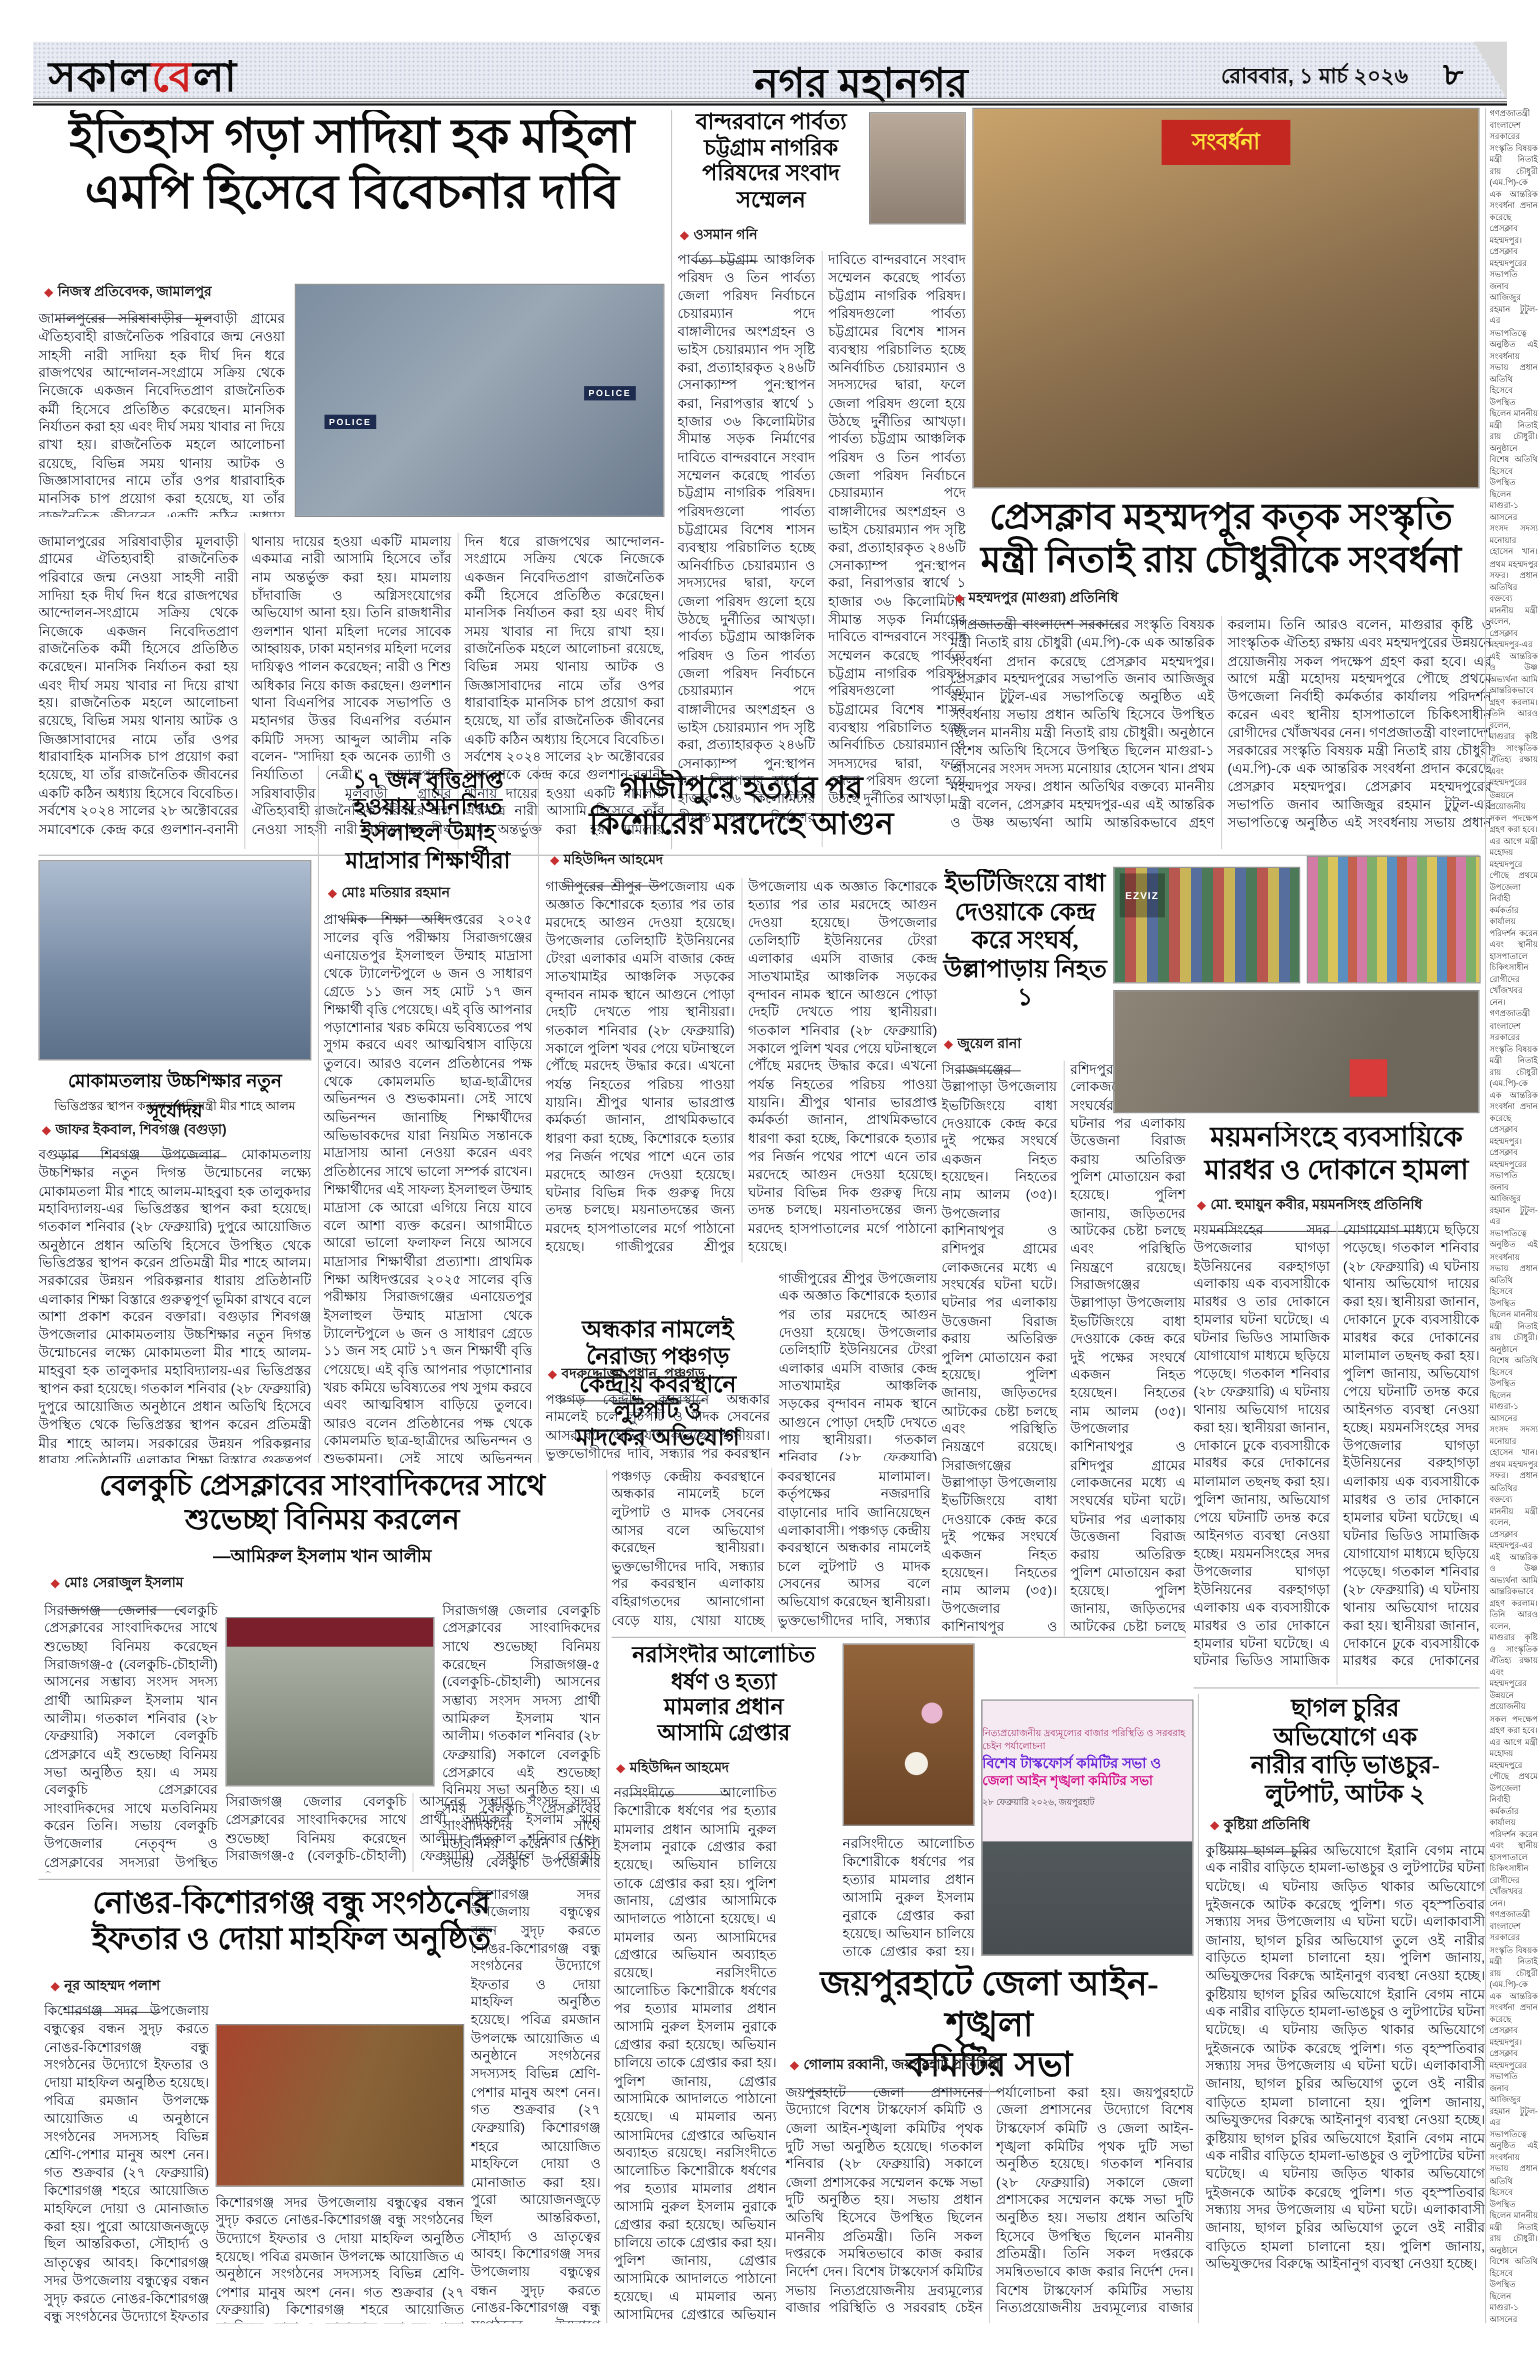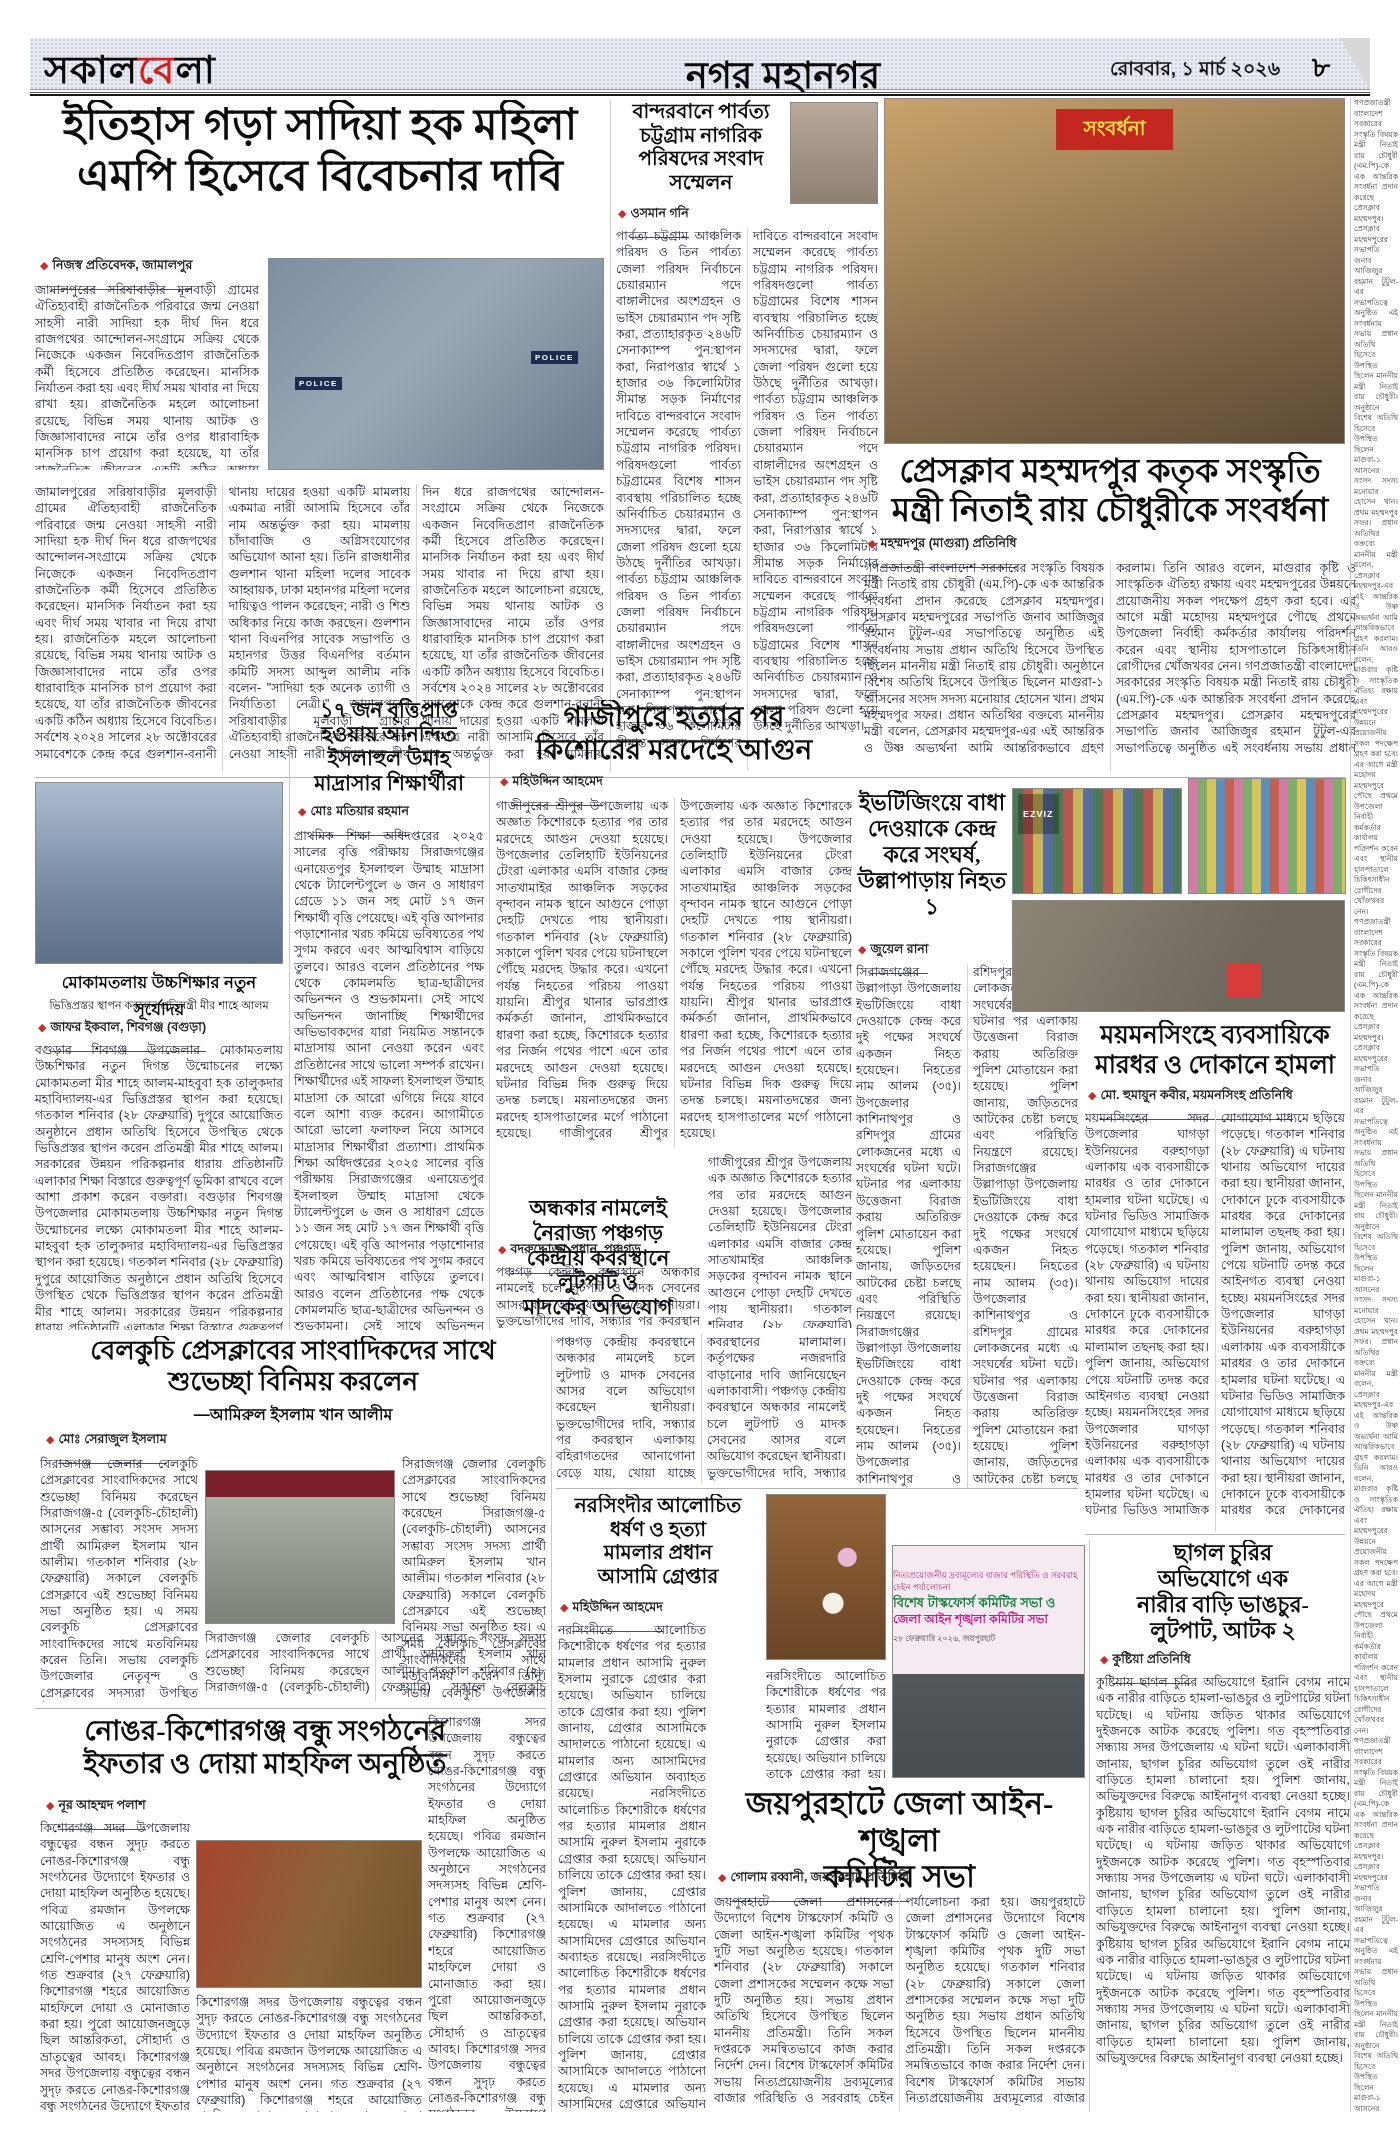--- a/index.html
+++ b/index.html
@@ -26,21 +26,21 @@
   .dateline{position:absolute;left:1000px;top:16px;width:250px;text-align:right;font-size:19px;font-weight:600;color:#111}
   .pagenum{position:absolute;left:1282px;top:8px;font-size:28px;font-weight:800;color:#0a0a0a}
   .fold{position:absolute;right:0;top:0;width:0;height:0;border-top:52px solid #d8d8d8;border-left:30px solid transparent}
   .mastrule{position:absolute;left:30px;top:92px;width:1340px;height:4px;border-top:1px solid #555;border-bottom:2px solid #161616}
   .police{position:absolute;background:#1d2b4f;color:#fff;font-size:8px;letter-spacing:1.5px;padding:2px 4px;font-weight:700}
   .ezviz{position:absolute;left:5px;top:5px;color:#fff;background:rgba(0,0,0,.3);padding:15px 5px;font-size:9px;font-weight:700;letter-spacing:1px}
   .redbanner{position:absolute;left:50%;transform:translateX(-50%);top:10px;background:#c4271f;color:#ffe23c;font-size:20px;font-weight:800;padding:4px 28px;white-space:nowrap}
   .maroonstripe{position:absolute;left:0;top:0;right:0;height:26px;background:#7a1f2b}
   .jban{position:absolute;left:0;top:0;right:0;height:128px;background:#f5e9f2;text-align:left;padding-top:24px}
   .jban .l1{font-size:8.5px;color:#a8356f;line-height:1.4}
-  .jban .l2{font-size:13px;color:#15803d;font-weight:800;line-height:1.35}
+  .jban .l2{font-size:13px;color:#6d28d9;font-weight:800;line-height:1.35}
   .jban .l3{font-size:12px;color:#d4148c;font-weight:800;line-height:1.35}
   .jban .l4{font-size:8px;color:#444;margin-top:4px}
   .attrib{position:absolute;text-align:center;font-weight:700;color:#0c0c0c}
   .rail{font-size:7.5px;line-height:1.4;text-align:justify;color:#333}
 </style>
 </head>
 <body>
 
 <div class="page">
 

